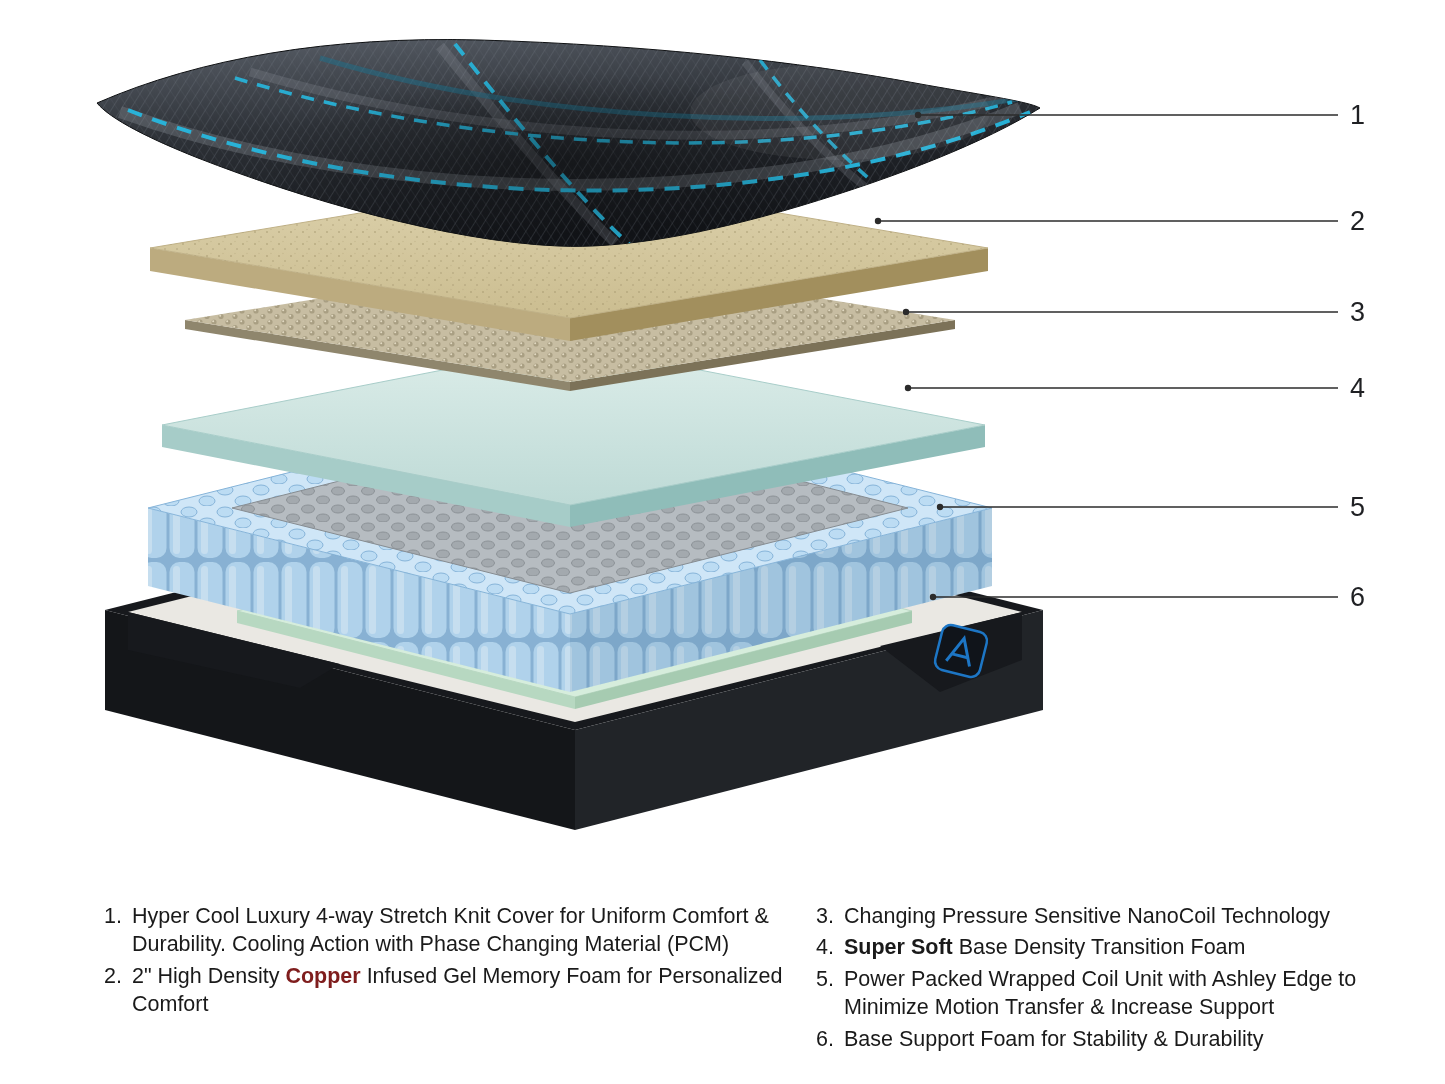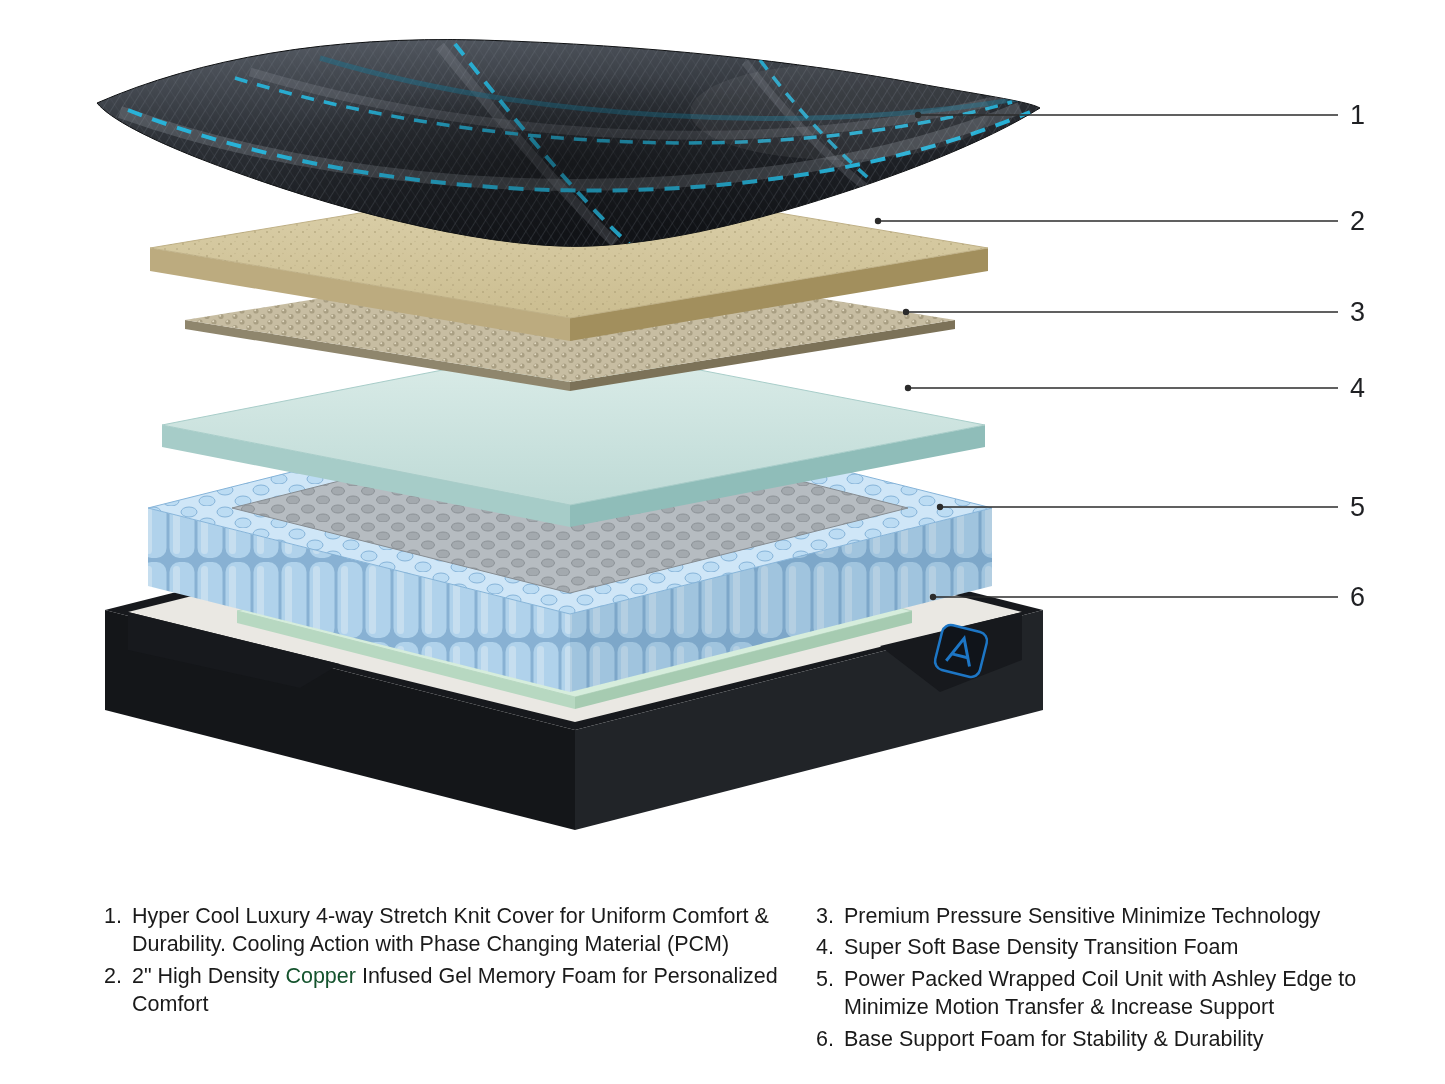--- a/index.html
+++ b/index.html
@@ -9,22 +9,22 @@
     font-family:"Liberation Sans", sans-serif; color:#1a1a1a;
   }
   .stage { position:absolute; top:0; left:0; width:1445px; height:880px; }
   .legend { position:absolute; left:0; top:902px; width:1445px; display:flex; }
   .col { list-style:none; display:flex; flex-direction:column; row-gap:3px; }
   .col-left  { margin-left:92px; width:692px; }
   .col-right { margin-left:20px; width:560px; }
   .legend-item { display:flex; font-size:21.5px; line-height:1.32; }
   .li-num  { flex:0 0 30px; text-align:right; margin-right:10px; }
   .li-text { flex:1; }
-  .copper { color:#14532d; font-weight:normal;margin-top:32px; }
-  .bold   { font-weight:normal; }
+  .copper { color:#7f1d1d; font-weight:bold;margin-top:32px; }
+  .bold   { font-weight:bold; }
   .callout-num  { font-size:27px; fill:#1f2023; font-family:"Liberation Sans", sans-serif; }
   .callout-line { stroke:#2b2b2b; stroke-width:1.6; }
   .callout-dot  { fill:#2b2b2b; }
 </style>
 </head>
 <body>
 
 <div class="stage">
   <svg width="1445" height="880" viewBox="0 0 1445 880" xmlns="http://www.w3.org/2000/svg">
     <defs>
@@ -183,21 +183,21 @@
       <span class="li-text"><span>Hyper Cool Luxury 4-way Stretch Knit Cover for Uniform Comfort &amp; Durability. Cooling Action with Phase Changing Material (PCM)</span></span>
     </li>
     <li class="legend-item">
       <span class="li-num">2.</span>
       <span class="li-text"><span>2" High Density </span><span class="copper">Copper</span><span> Infused Gel Memory Foam for Personalized Comfort</span></span>
     </li>
   </ol>
   <ol class="col col-right">
     <li class="legend-item">
       <span class="li-num">3.</span>
-      <span class="li-text"><span>Premium Pressure Sensitive Minimize Technology</span></span>
+      <span class="li-text"><span>Changing Pressure Sensitive NanoCoil Technology</span></span>
     </li>
     <li class="legend-item">
       <span class="li-num">4.</span>
       <span class="li-text"><span class="bold">Super Soft</span><span> Base Density Transition Foam</span></span>
     </li>
     <li class="legend-item">
       <span class="li-num">5.</span>
       <span class="li-text"><span>Power Packed Wrapped Coil Unit with Ashley Edge to Minimize Motion Transfer &amp; Increase Support</span></span>
     </li>
     <li class="legend-item">

